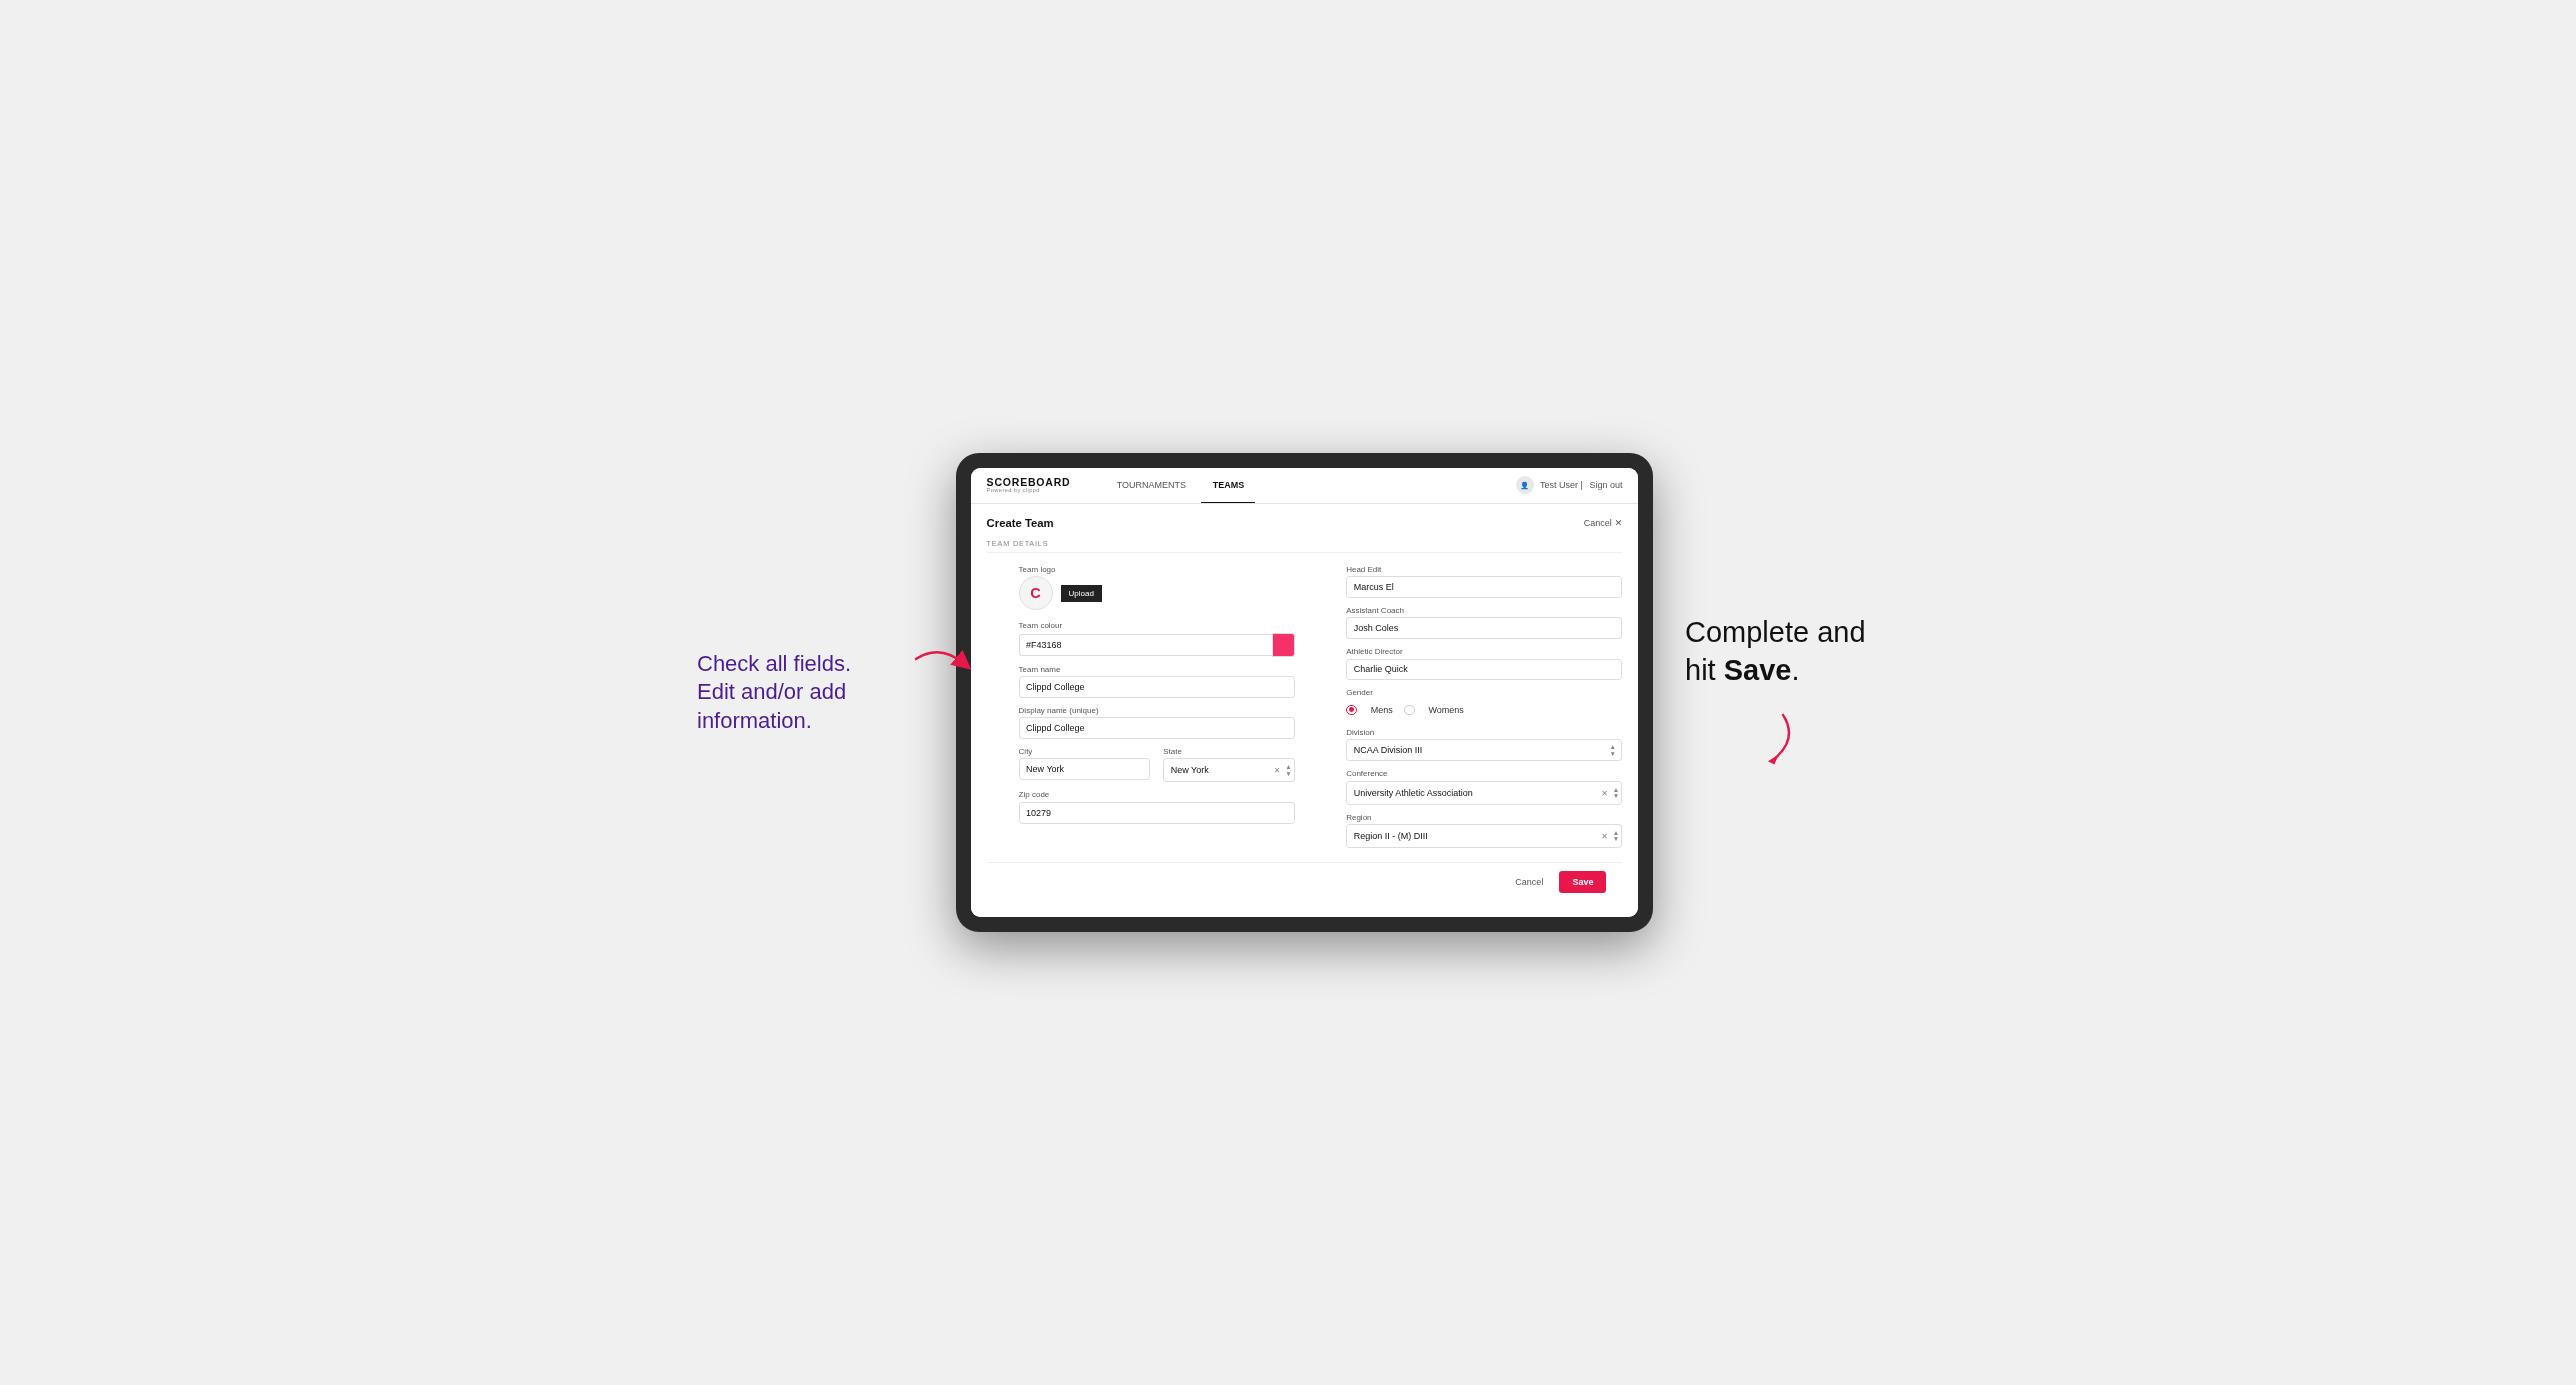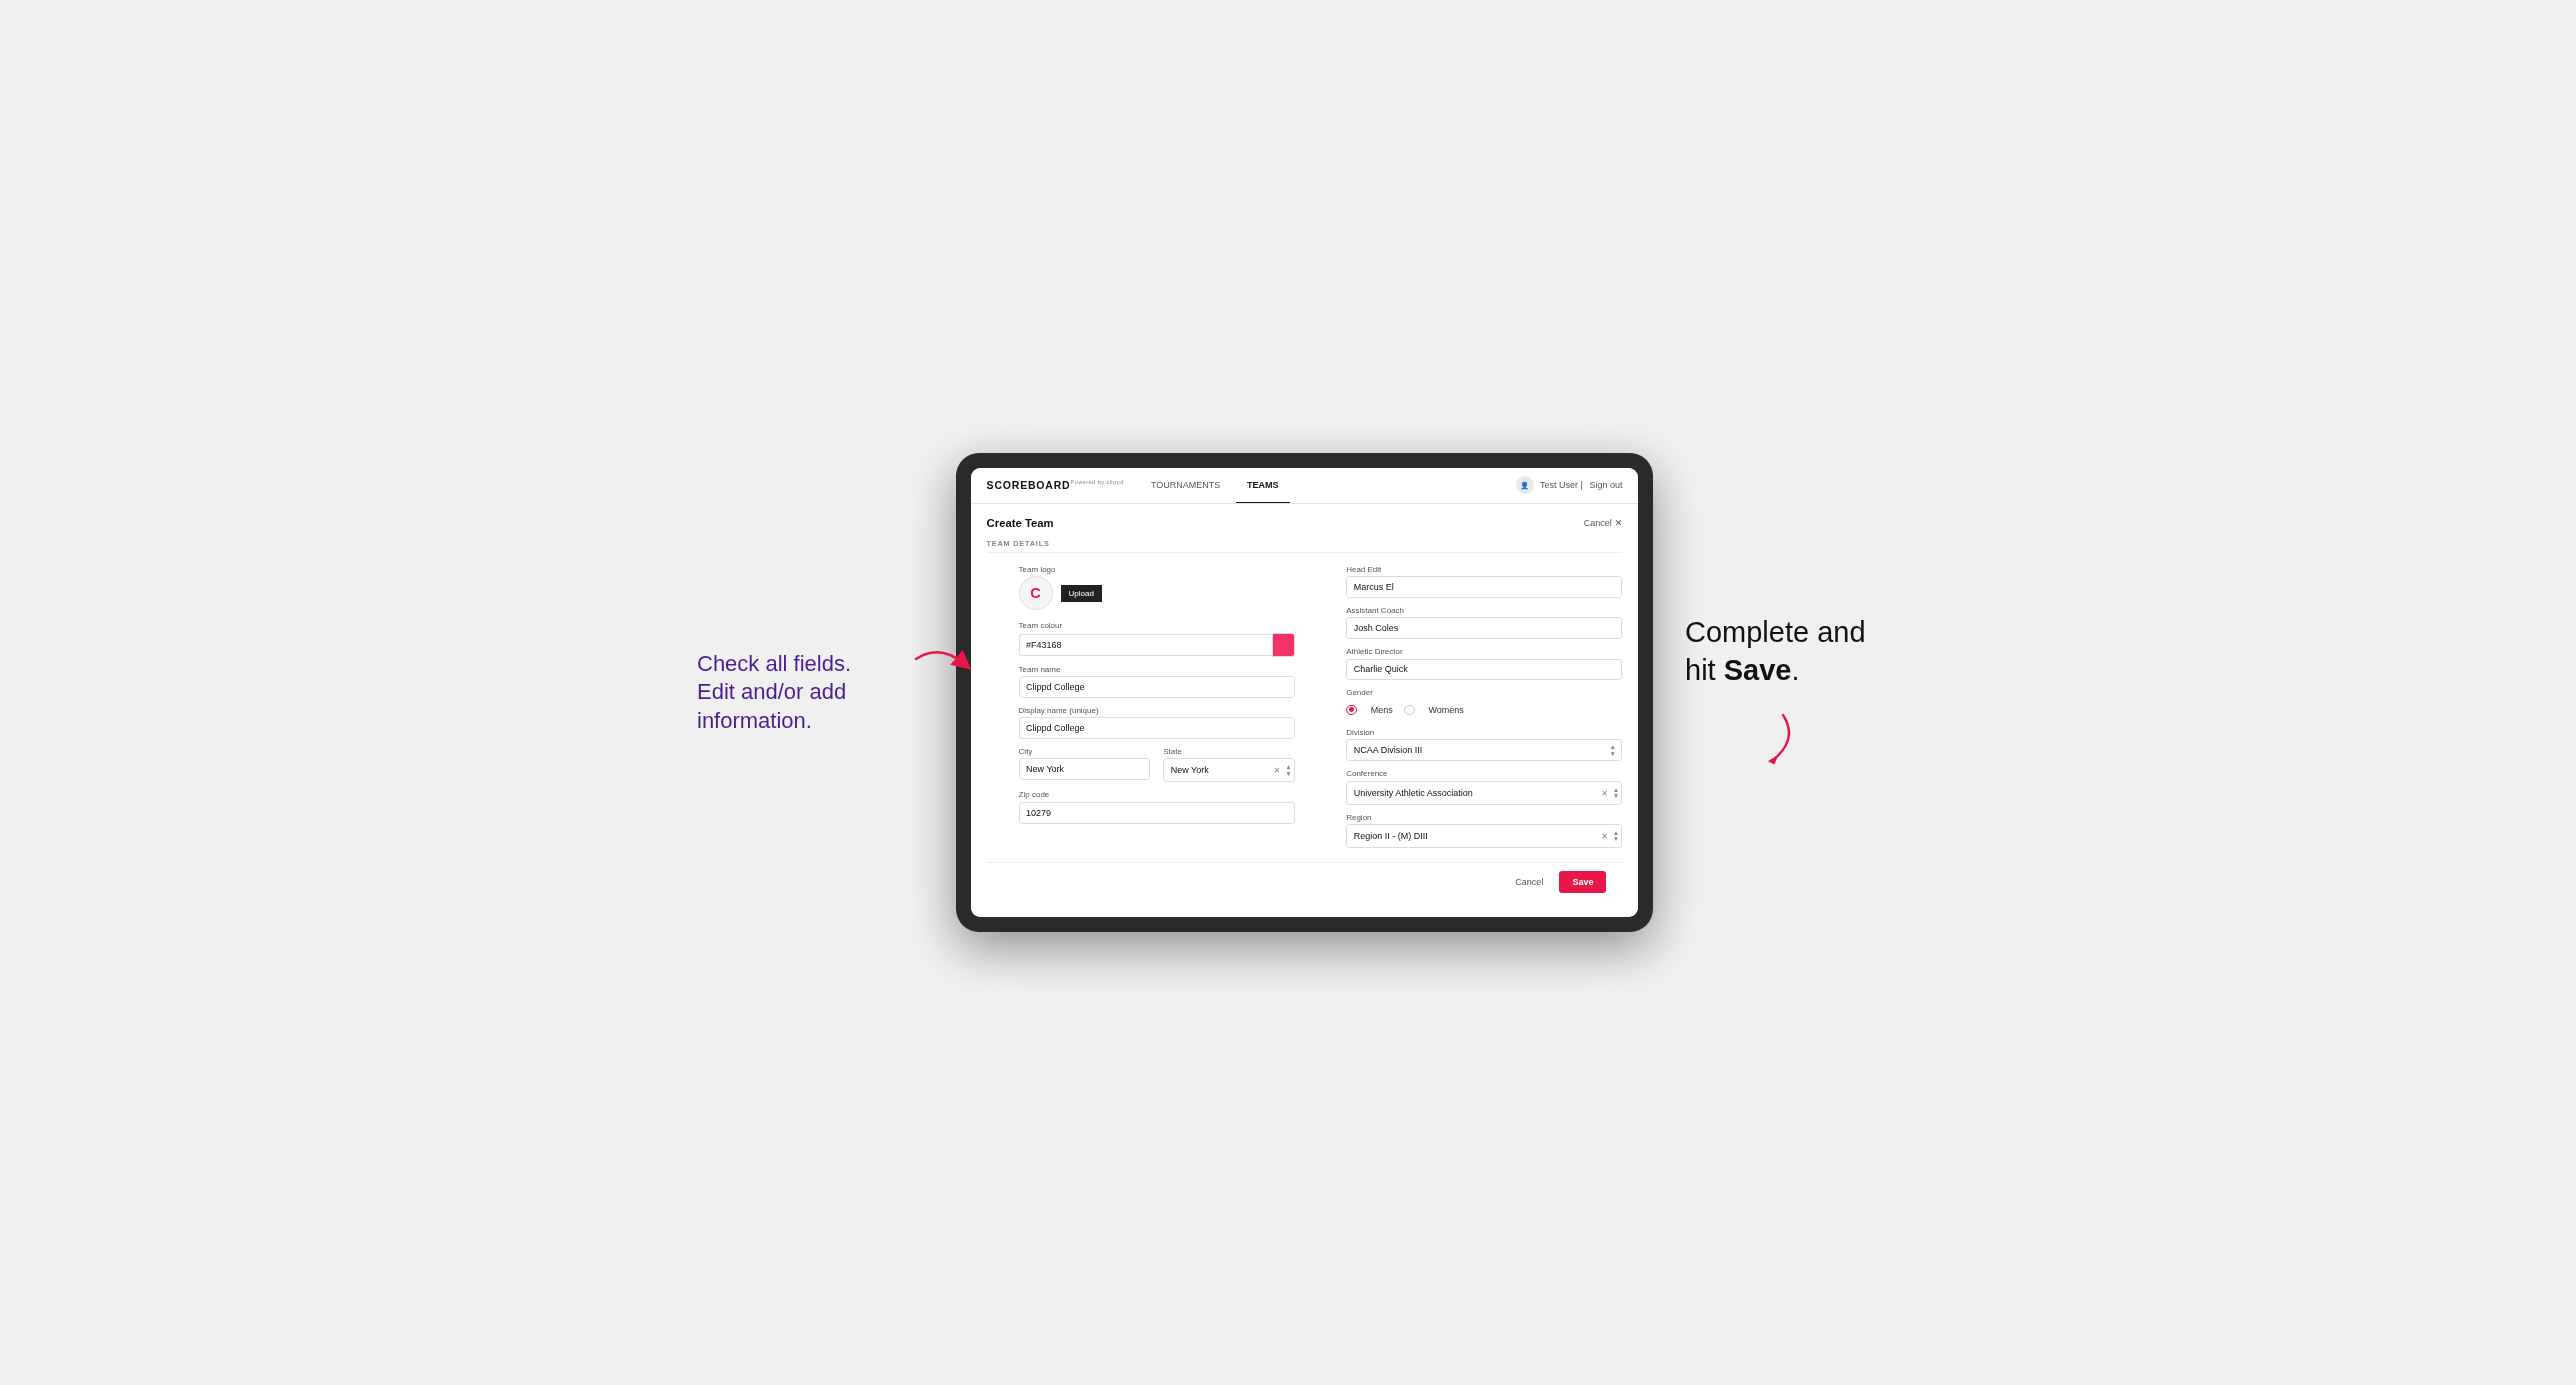--- a/index.html
+++ b/index.html
@@ -64,23 +64,23 @@
       background: #fff;
       border-bottom: 0.8px solid #e5e5e5;
       display: flex;
       align-items: center;
       padding: 0 16px;
       height: 36px;
     }
 
     .logo-area {
       display: flex;
-      flex-direction: row;
+      flex-direction: column;
       line-height: 1;
-      margin-right: 16px;
+      margin-right: 35px;
     }
 
     .logo-text {
       font-size: 10.5px;
       font-weight: 800;
       color: #111;
       letter-spacing: 0.8px;
     }
 
     .logo-sub {
@@ -156,21 +156,21 @@
       font-size: 9px;
       color: #555;
       cursor: pointer;
       display: flex;
       align-items: center;
       gap: 3.2px;
     }
 
     .section-label {
       font-size: 7.3px;
-      font-weight: 700;
+      font-weight: 400;
       color: #888;
       letter-spacing: 0.8px;
       text-transform: uppercase;
       margin-bottom: 11.3px;
       padding-bottom: 4.9px;
       border-bottom: 0.8px solid #eee;
     }
 
     .form-grid {
       display: grid;

